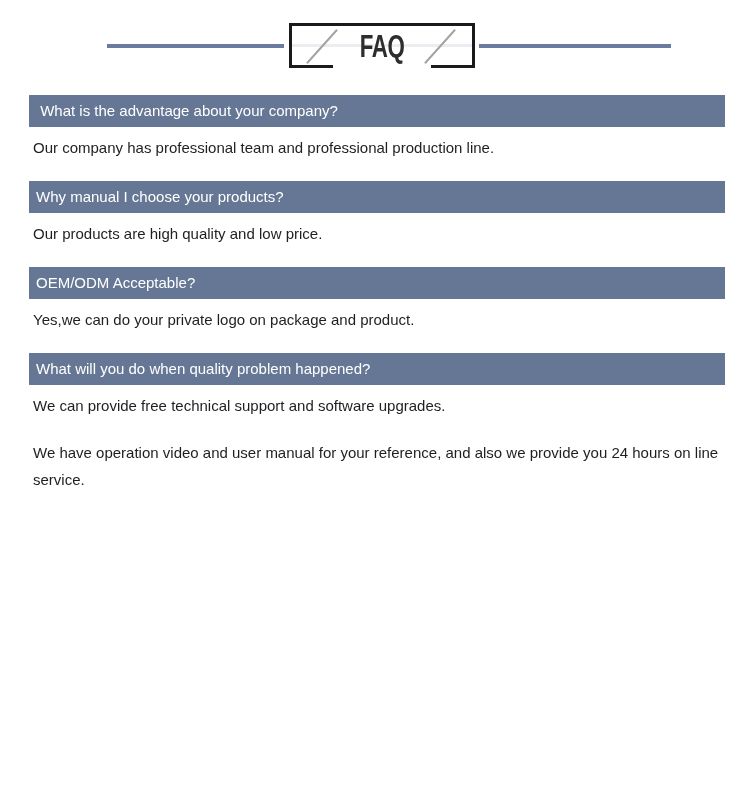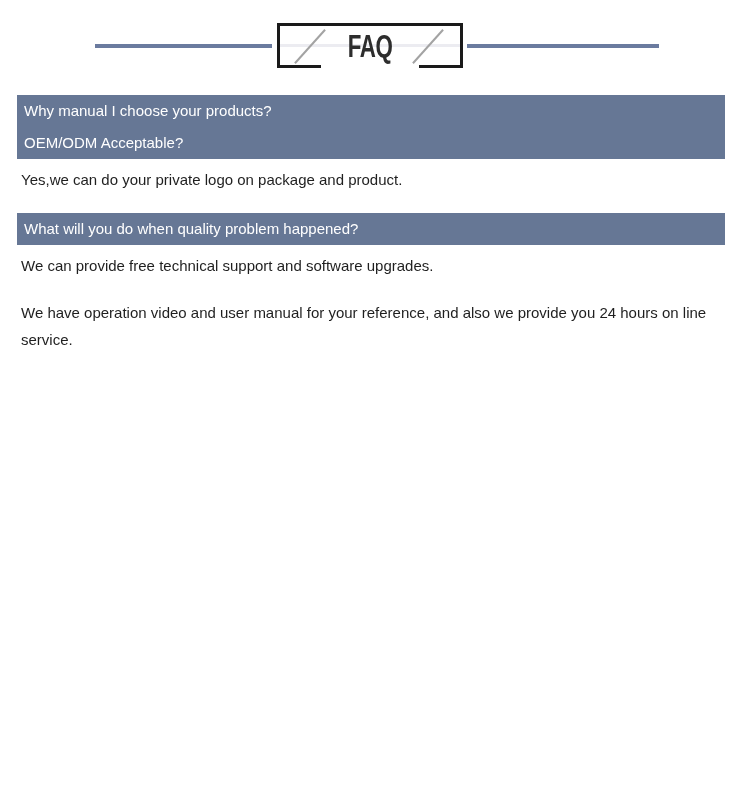--- a/index.html
+++ b/index.html
@@ -10,21 +10,21 @@
   body {
     width: 750px;
     height: 796px;
     font-family: "Liberation Sans", "DejaVu Sans", sans-serif;
     color: var(--answer-text, #1f1f1f);
     overflow: hidden;
   }
   .page {
     width: 750px;
     box-sizing: border-box;
-    padding: 0 25px 0 17px;
+    padding: 0 25px 0 29px;
   }
 
   
   .hdr {
     position: relative;
     height: 68px;
     margin: 0 -25px 27px -17px; 
   }
   .hline {
     position: absolute;
@@ -114,23 +114,28 @@
       <div class="innerline"></div>
       <div class="slash slash-l"></div>
       <div class="slash slash-r"></div>
       <span class="faq-title">FAQ</span>
       <div class="bseg bl"></div>
       <div class="bseg br"></div>
     </div>
     <div class="hline right"></div>
   </div>
 
+  <section class="faq-item">
+    <div class="q-bar"><span> What is the advantage about your company?</span></div>
+    <p class="answer">Our company has professional team and professional production line.</p>
+  </section>
 
   <section class="faq-item">
     <div class="q-bar"><span>Why manual I choose your products?</span></div>
+    <p class="answer">Our products are high quality and low price.</p>
   </section>
 
 
   <section class="faq-item">
     <div class="q-bar"><span>OEM/ODM Acceptable?</span></div>
     <p class="answer">Yes,we can do your private logo on package and product.</p>
   </section>
 
   <section class="faq-item">
     <div class="q-bar"><span>What will you do when quality problem happened?</span></div>

